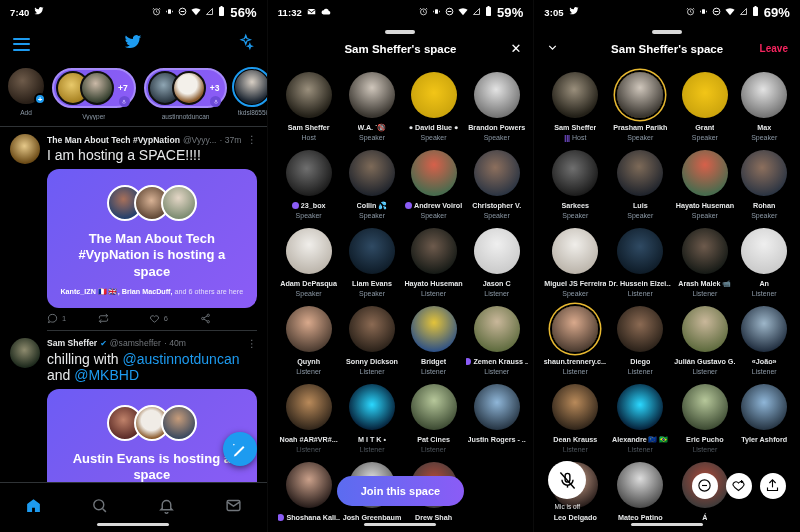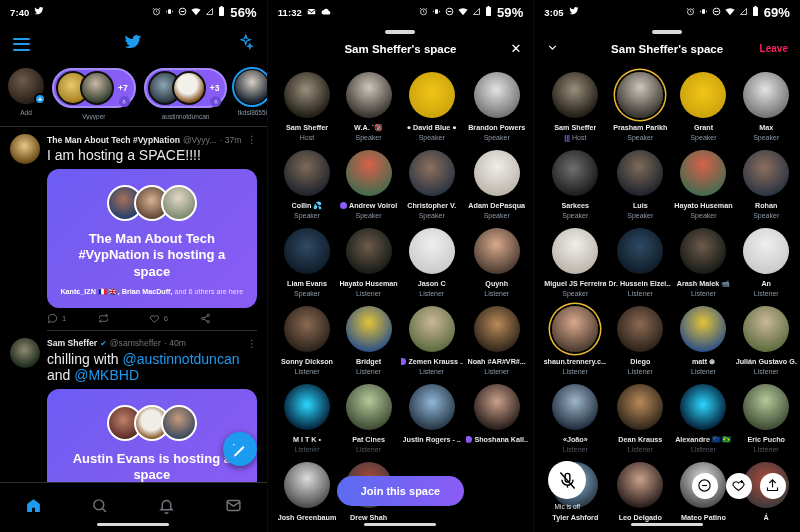--- a/index.html
+++ b/index.html
@@ -441,20 +441,28 @@
           <div class="p-role">Speaker</div>
         </div>
         <div class="person">
           <div class="p-av" style="background: radial-gradient(circle at 48% 38%, rgb(227, 227, 227), rgb(110, 110, 110) 78%) 0% 0% / cover;"></div>
           <div class="p-name">
             <span>Brandon Powers</span>
           </div>
           <div class="p-role">Speaker</div>
         </div>
         <div class="person">
+          <div class="p-av" style="background: radial-gradient(circle at 45% 40%, rgb(111, 111, 111), rgb(26, 26, 26) 75%) 0% 0% / cover;"></div>
+          <div class="p-name">
+            <span class="dot-badge"></span>
+            <span>23_box</span>
+          </div>
+          <div class="p-role">Speaker</div>
+        </div>
+        <div class="person">
           <div class="p-av" style="background: radial-gradient(circle at 48% 36%, rgb(125, 106, 88), rgb(32, 36, 44) 75%) 0% 0% / cover;"></div>
           <div class="p-name">
             <span>Collin 💦</span>
           </div>
           <div class="p-role">Speaker</div>
         </div>
         <div class="person">
           <div class="p-av" style="background: radial-gradient(circle at 50% 32%, rgb(215, 96, 74), rgb(74, 107, 78) 75%) 0% 0% / cover;"></div>
           <div class="p-name">
             <span class="dot-badge"></span>
@@ -724,27 +732,20 @@
           <div class="p-role">Listener</div>
         </div>
         <div class="person">
           <div class="p-av" style="background: radial-gradient(circle at 50% 40%, rgb(139, 106, 83), rgb(42, 33, 25) 76%) 0% 0% / cover;"></div>
           <div class="p-name">
             <span>Diego</span>
           </div>
           <div class="p-role">Listener</div>
         </div>
         <div class="person">
-          <div class="p-av" style="background: radial-gradient(circle at 50% 36%, rgb(227, 195, 58), rgb(43, 79, 134) 78%) 0% 0% / cover;"></div>
-          <div class="p-name">
-            <span>matt ⊛</span>
-          </div>
-          <div class="p-role">Listener</div>
-        </div>
-        <div class="person">
           <div class="p-av" style="background: radial-gradient(circle at 50% 34%, rgb(201, 183, 154), rgb(94, 107, 62) 78%) 0% 0% / cover;"></div>
           <div class="p-name">
             <span>Julián Gustavo G.</span>
           </div>
           <div class="p-role">Listener</div>
         </div>
         <div class="person">
           <div class="p-av" style="background: radial-gradient(circle at 50% 38%, rgb(157, 182, 201), rgb(29, 42, 59) 78%) 0% 0% / cover;"></div>
           <div class="p-name">
             <span>«João»</span>

